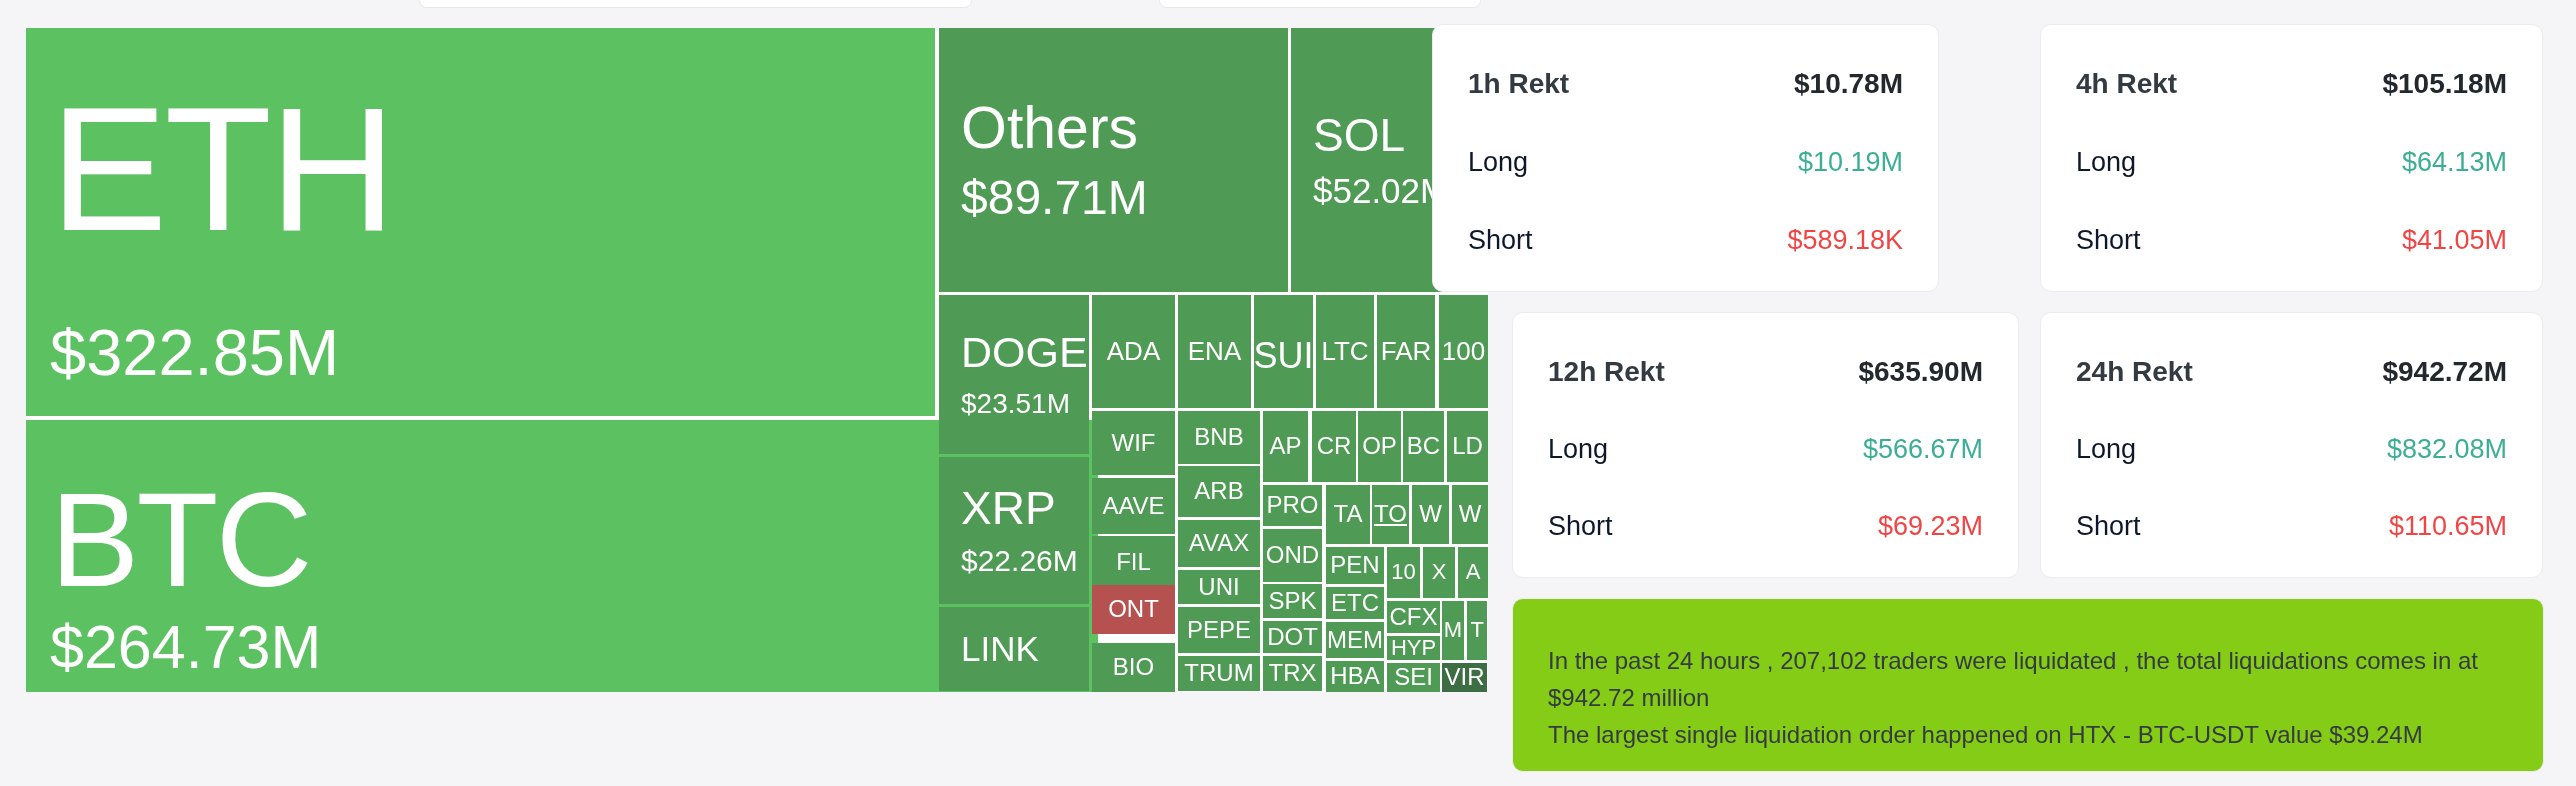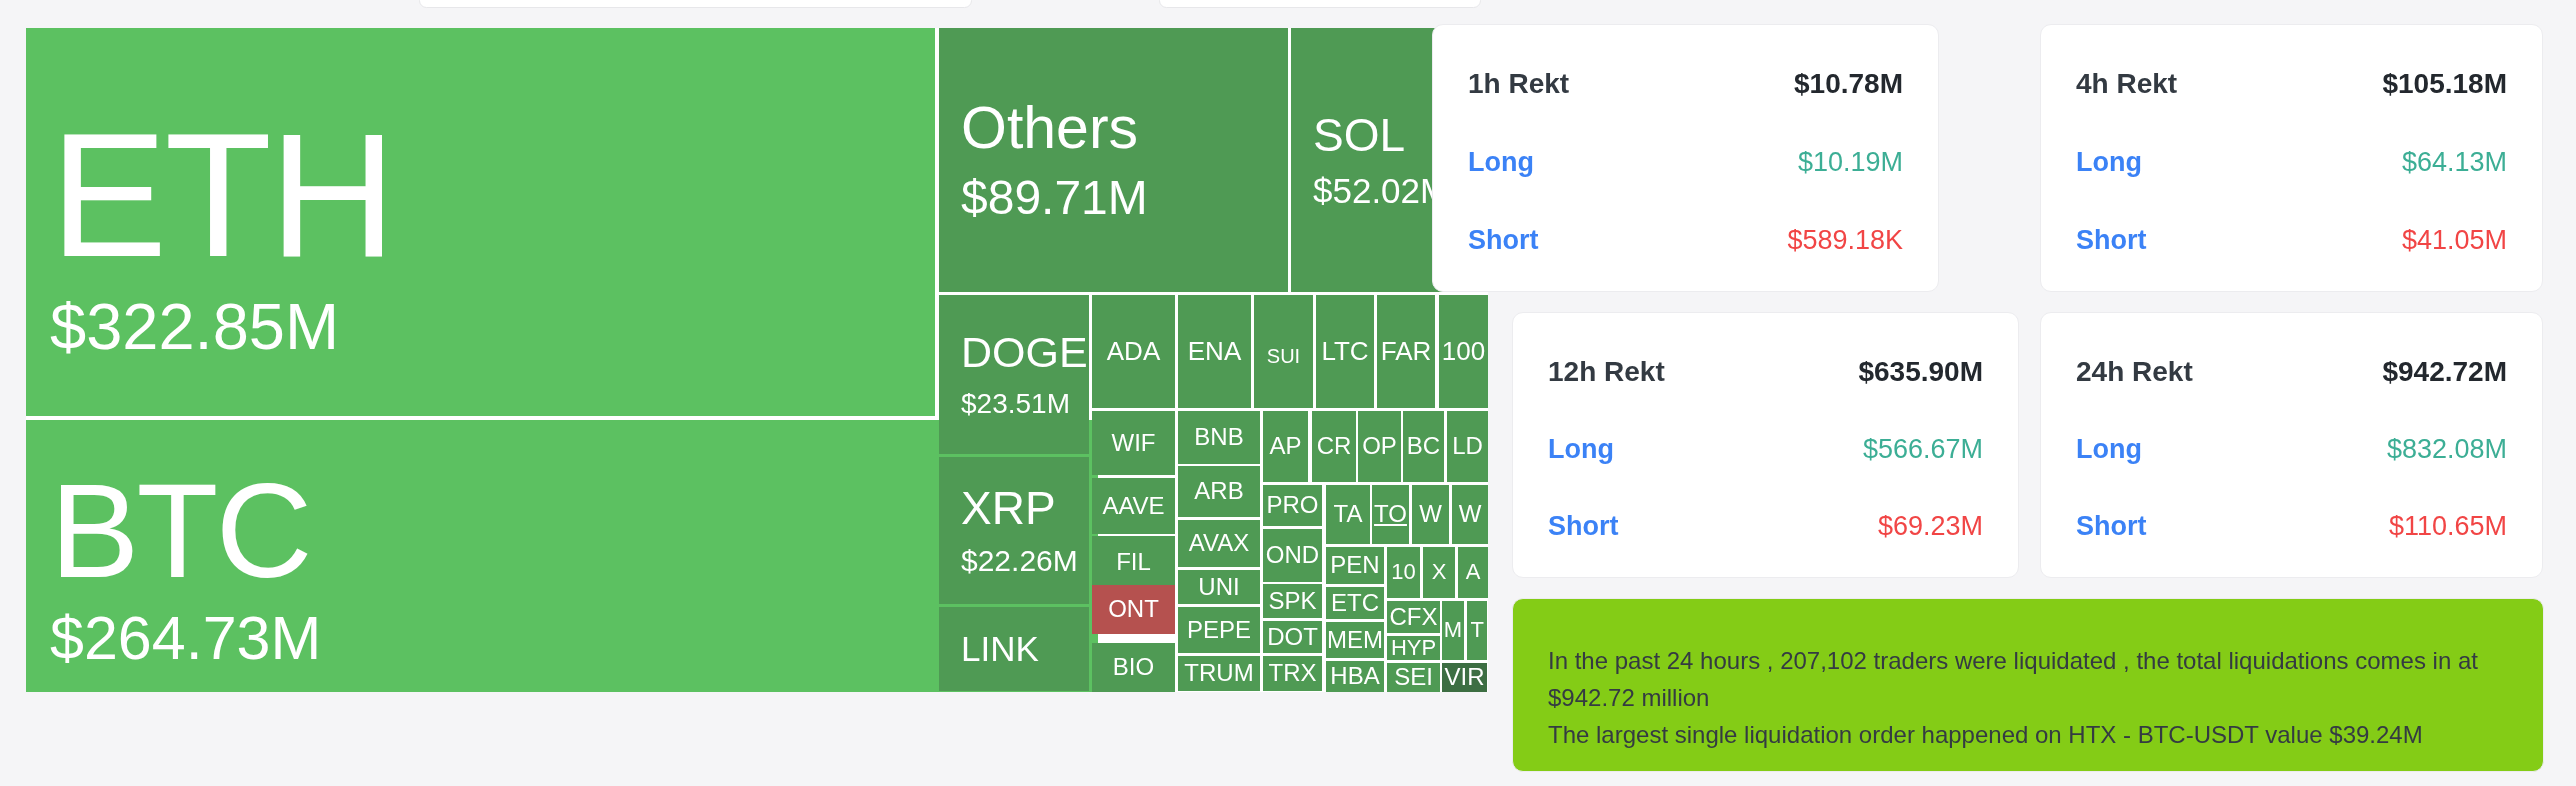--- a/index.html
+++ b/index.html
@@ -31,38 +31,39 @@
   }
   .tile.t-bright{background:var(--green-bright);}
   .tile.t-mid{background:var(--green-mid);}
   .tile.t-red{background:var(--red-tile);}
   .tile.t-dark{background:var(--green-dark);}
   .tile.big{
     flex-direction:column;align-items:flex-start;justify-content:center;
     padding-left:22px;gap:15px;
   }
   .tile.huge{
+    justify-content:space-between;
     padding:52px 22px 31.5px 24px;gap:8px;
   }
   .tile .sym{line-height:1.02;display:block;}
   .tile.huge .sym{letter-spacing:-2.8px;}
   .tile .val{line-height:1;display:block;}
 
   
   .card{
     position:absolute;background:#ffffff;
     border:1.9px solid #ececef;border-radius:11px;
     box-sizing:border-box;
     display:flex;flex-direction:column;justify-content:space-between;
     padding:43px 35px 35px 35px;
   }
   .card-row{display:flex;justify-content:space-between;align-items:baseline;}
   .card-period{font-size:28px;font-weight:700;color:#333a42;}
   .card-total{font-size:28px;font-weight:700;color:#23282e;}
-  .card-label{font-size:27px;font-weight:700;color:#3b82f6;}
+  .card-label{font-size:27px;font-weight:400;color:#0f172a;}
   .card-long{font-size:27px;font-weight:400;color:var(--long-green);}
   .card-short{font-size:27px;font-weight:400;color:var(--short-red);}
 
   .summary{
     position:absolute;background:#84cc16;
     border:1.9px solid #ececef;border-radius:11px;
     box-sizing:border-box;
     padding:43px 35px;
     font-size:24px;line-height:37px;color:#343b42;
   }
@@ -103,21 +104,21 @@
       <div class="tile t-mid big" style="left: 913px; top: 579px; width: 150px; height: 84px;">
         <span class="sym" style="font-size: 35px;">LINK</span>
       </div>
       <div class="tile t-mid" style="left: 1066px; top: 267px; width: 83px; height: 113px;">
         <span class="sym" style="font-size: 26px;">ADA</span>
       </div>
       <div class="tile t-mid" style="left: 1152px; top: 267px; width: 73px; height: 113px;">
         <span class="sym" style="font-size: 26px;">ENA</span>
       </div>
       <div class="tile t-mid" style="left: 1228px; top: 267px; width: 59px; height: 113px;">
-        <span class="sym" style="font-size: 20px; margin-top: 10px;">SUI</span>
+        <span class="sym" style="font-size: 36px; margin-top: 10px;">SUI</span>
       </div>
       <div class="tile t-mid" style="left: 1290px; top: 267px; width: 58px; height: 113px;">
         <span class="sym" style="font-size: 26px;">LTC</span>
       </div>
       <div class="tile t-mid" style="left: 1351px; top: 267px; width: 58px; height: 113px;">
         <span class="sym" style="font-size: 26px;">FAR</span>
       </div>
       <div class="tile t-mid" style="left: 1413px; top: 267px; width: 49px; height: 113px;">
         <span class="sym" style="font-size: 26px;">100</span>
       </div>

